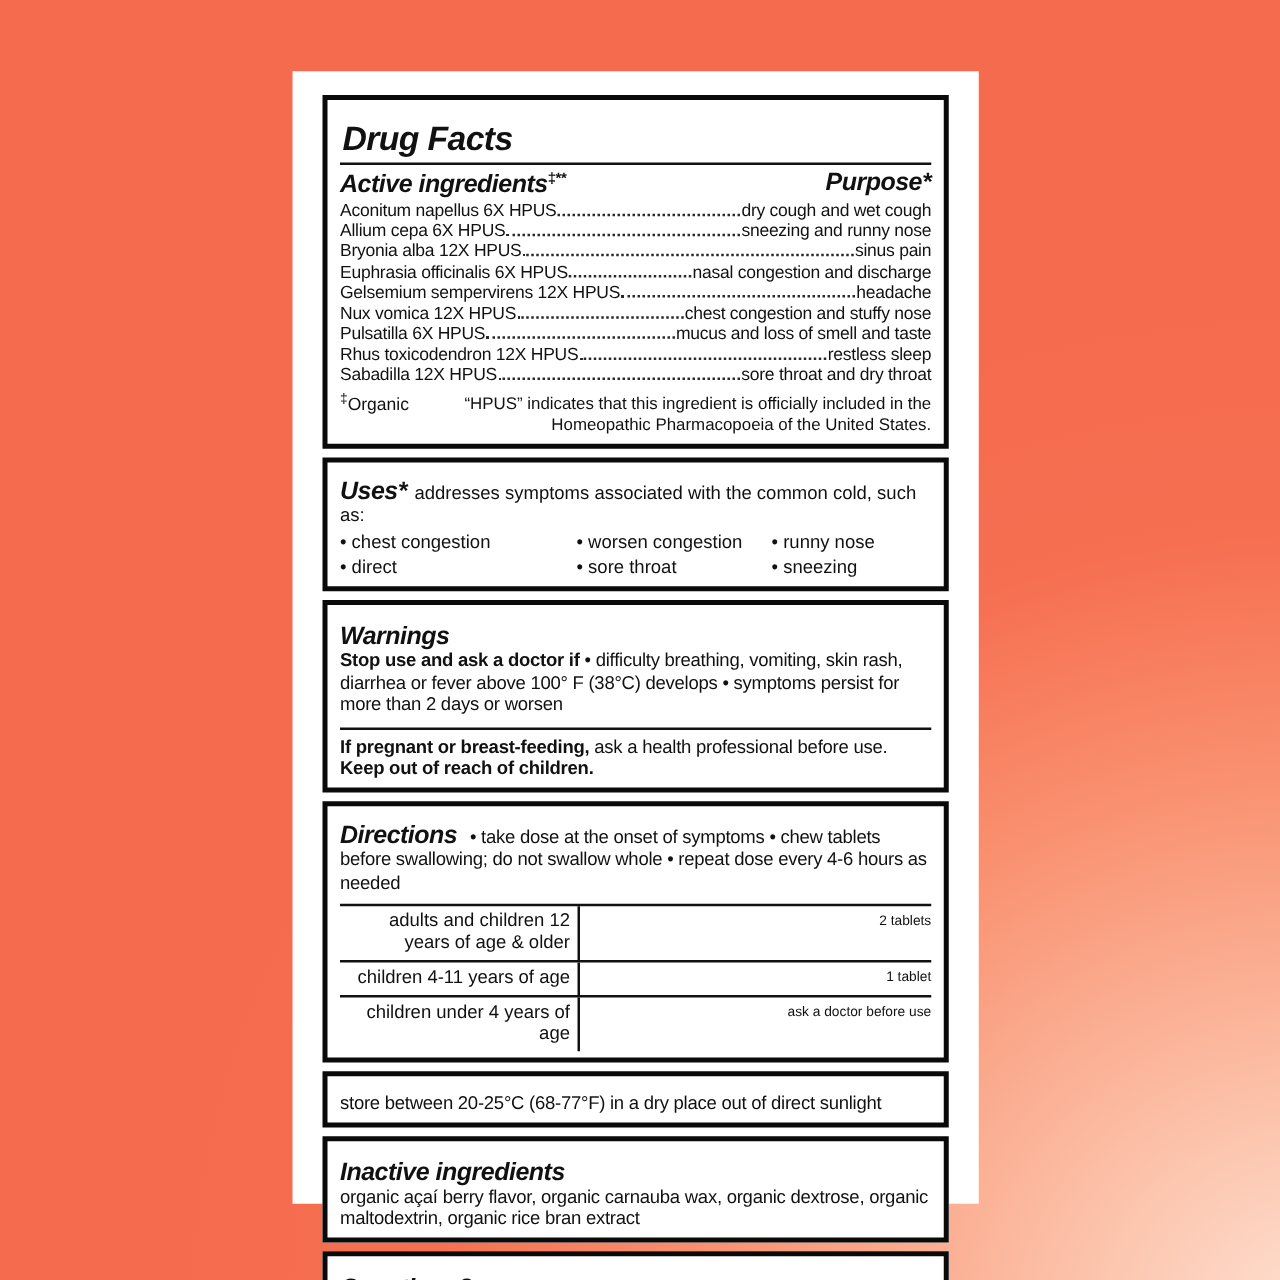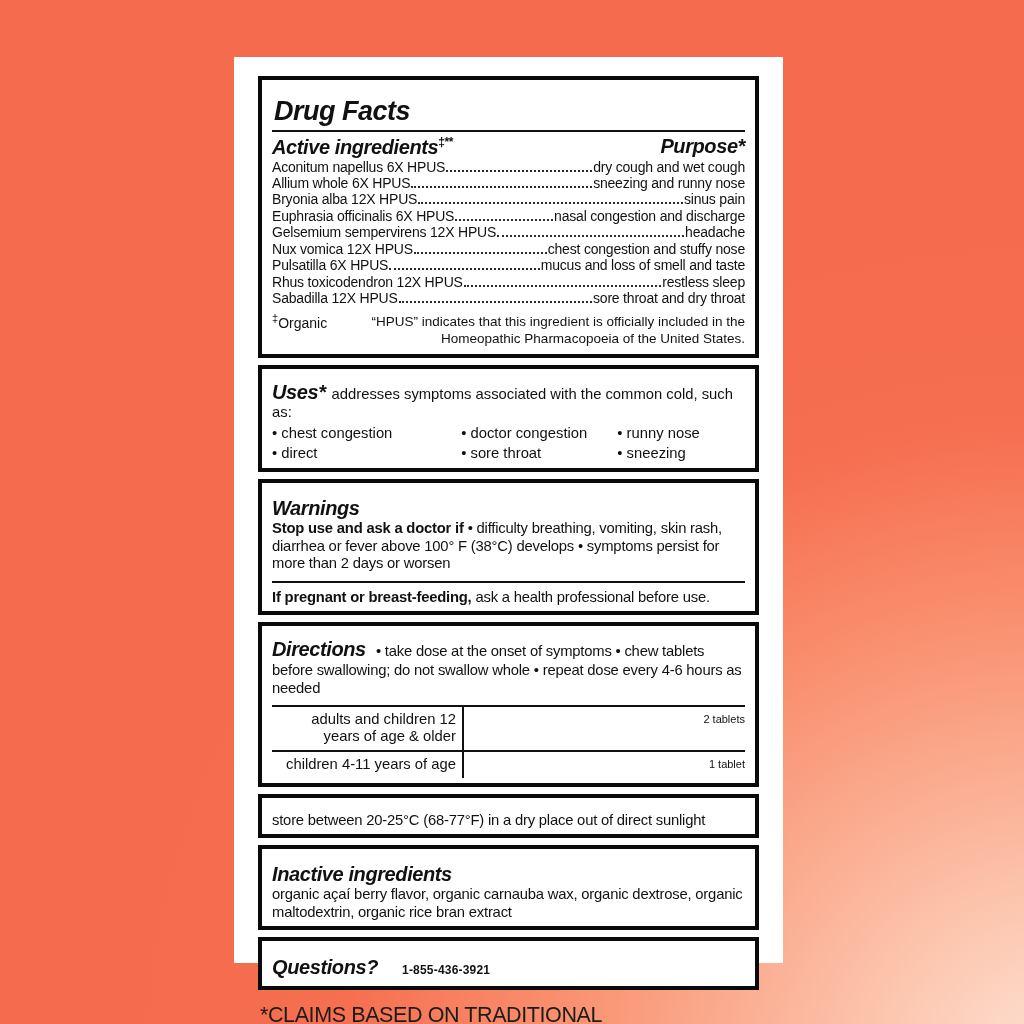--- a/index.html
+++ b/index.html
@@ -80,21 +80,21 @@
       <div class="sec-head">Purpose*</div>
     </div>
 
     <div>
       <div class="ing-row">
         <span>Aconitum napellus 6X HPUS</span>
         <span class="leader"></span>
         <span>dry cough and wet cough</span>
       </div>
       <div class="ing-row">
-        <span>Allium whole 6X HPUS</span>
+        <span>Allium cepa 6X HPUS</span>
         <span class="leader"></span>
         <span>sneezing and runny nose</span>
       </div>
       <div class="ing-row">
         <span>Bryonia alba 12X HPUS</span>
         <span class="leader"></span>
         <span>sinus pain</span>
       </div>
       <div class="ing-row">
         <span>Euphrasia officinalis 6X HPUS</span>
@@ -134,46 +134,51 @@
         <div>“HPUS” indicates that this ingredient is officially included in the</div>
         <div>Homeopathic Pharmacopoeia of the United States.</div>
       </div>
     </div>
   </section>
 
   <section class="box">
     <div class="inline-head-row"><span class="sec-head">Uses*</span><span>addresses symptoms associated with the common cold, such as:</span></div>
     <div class="bullets">
       <span class="b">• chest congestion</span>
-      <span class="b">• doctor congestion</span>
+      <span class="b">• worsen congestion</span>
       <span class="b">• runny nose</span>
       <span class="b">• direct</span>
       <span class="b">• sore throat</span>
       <span class="b">• sneezing</span>
     </div>
   </section>
 
   <section class="box">
     <div class="sec-head">Warnings</div>
     <p class="body-text"><span class="bold">Stop use and ask a doctor if</span> <span>• difficulty breathing, vomiting, skin rash, diarrhea or fever above 100° F (38°C) develops  • symptoms persist for more than 2 days or worsen</span></p>
     <div class="warn-divider"></div>
     <p class="body-text"><span class="bold">If pregnant or breast-feeding,</span> <span>ask a health professional before use.</span></p>
+    <p class="body-text bold">Keep out of reach of children.</p>
   </section>
 
   <section class="box">
     <div class="inline-head-row"><span class="sec-head">Directions</span> <span class="body-text">• take dose at the onset of symptoms  • chew tablets before swallowing; do not swallow whole  • repeat dose every 4-6 hours as needed</span></div>
     <div class="dose-table">
       <div class="dose-row">
         <div class="dose-who">adults and children 12 years of age &amp; older</div>
         <div class="dose-amt">2 tablets</div>
       </div>
       <div class="dose-row">
         <div class="dose-who">children 4-11 years of age</div>
         <div class="dose-amt">1 tablet</div>
       </div>
+      <div class="dose-row">
+        <div class="dose-who">children under 4 years of age</div>
+        <div class="dose-amt">ask a doctor before use</div>
+      </div>
     </div>
   </section>
 
   <section class="box">
     <p class="body-text">store between 20-25°C (68-77°F) in a dry place out of direct sunlight</p>
   </section>
 
   <section class="box">
     <div class="sec-head">Inactive ingredients</div>
     <p class="body-text">organic açaí berry flavor, organic carnauba wax, organic dextrose, organic maltodextrin, organic rice bran extract</p>

